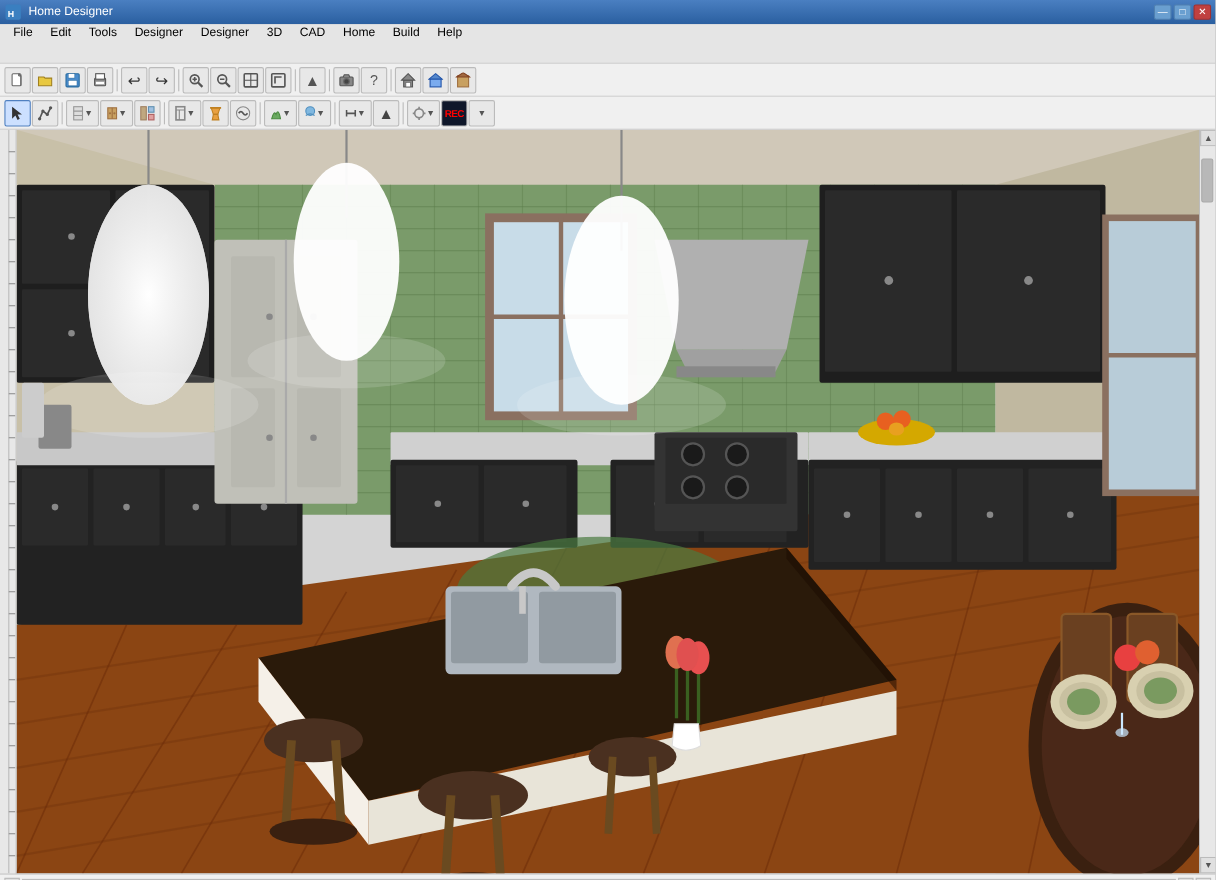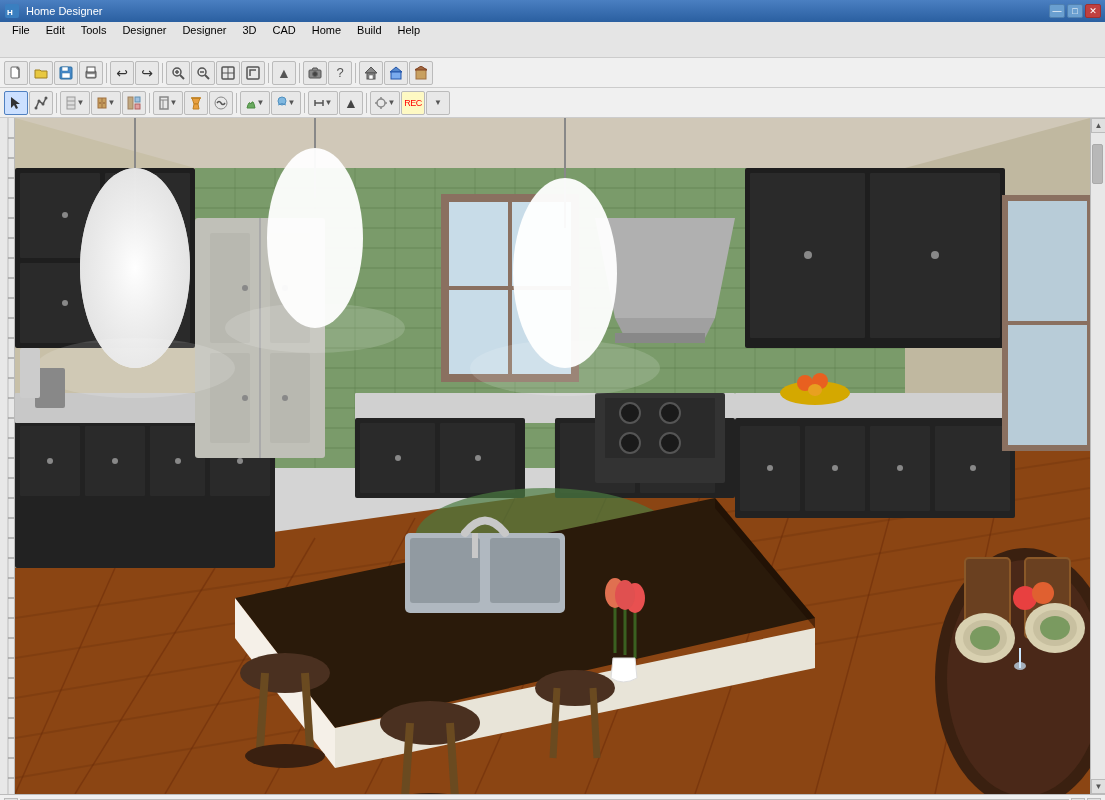--- a/index.html
+++ b/index.html
@@ -356,21 +356,21 @@
   <div class="tb-dropdown">
     <svg width="12" height="14" viewBox="0 0 12 14">
         <circle cx="6" cy="7" r="4" fill="none" stroke="#888" stroke-width="1.5"></circle>
         <line x1="6" y1="1" x2="6" y2="3" stroke="#888" stroke-width="1.5"></line>
         <line x1="6" y1="11" x2="6" y2="13" stroke="#888" stroke-width="1.5"></line>
         <line x1="0" y1="7" x2="2" y2="7" stroke="#888" stroke-width="1.5"></line>
         <line x1="10" y1="7" x2="12" y2="7" stroke="#888" stroke-width="1.5"></line>
       </svg>
     <span style="font-size:8px; color:#555;">▼</span>
   </div>
-  <div class="tb-btn" style="font-size:9px; color:red; font-weight:normal; background:#fef9c3; letter-spacing:-0.5px;">REC</div>
+  <div class="tb-btn" style="font-size:9px; color:red; font-weight:bold; background:#0f172a; letter-spacing:-0.5px;">REC</div>
   <div class="tb-btn" style="font-size:8px; color:#555;">▼</div>
 </div>
 
 <div style="display:flex; height:calc(800px - 22px - 22px - 30px - 30px - 20px);">
 
   <div id="left-ruler" style="width:15px; background:#e8e8e8; border-right:1px solid #bbb; position:relative; overflow:hidden;">
     <div style="position:absolute; top:0; left:0; width:100%; height:100%;">
       
       <svg width="15" height="100%" viewBox="0 0 15 676" preserveAspectRatio="none">
         <rect width="15" height="676" fill="#e8e8e8"></rect>

